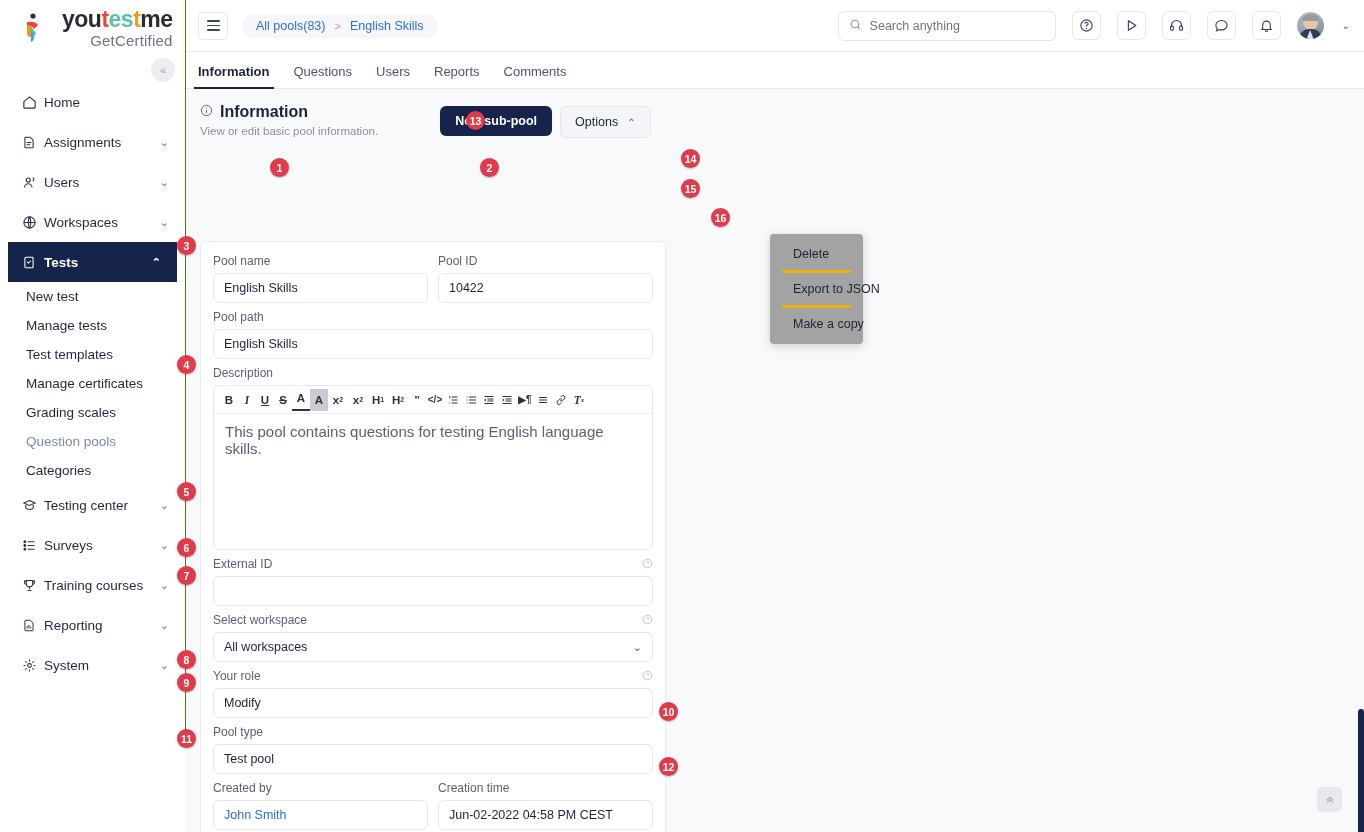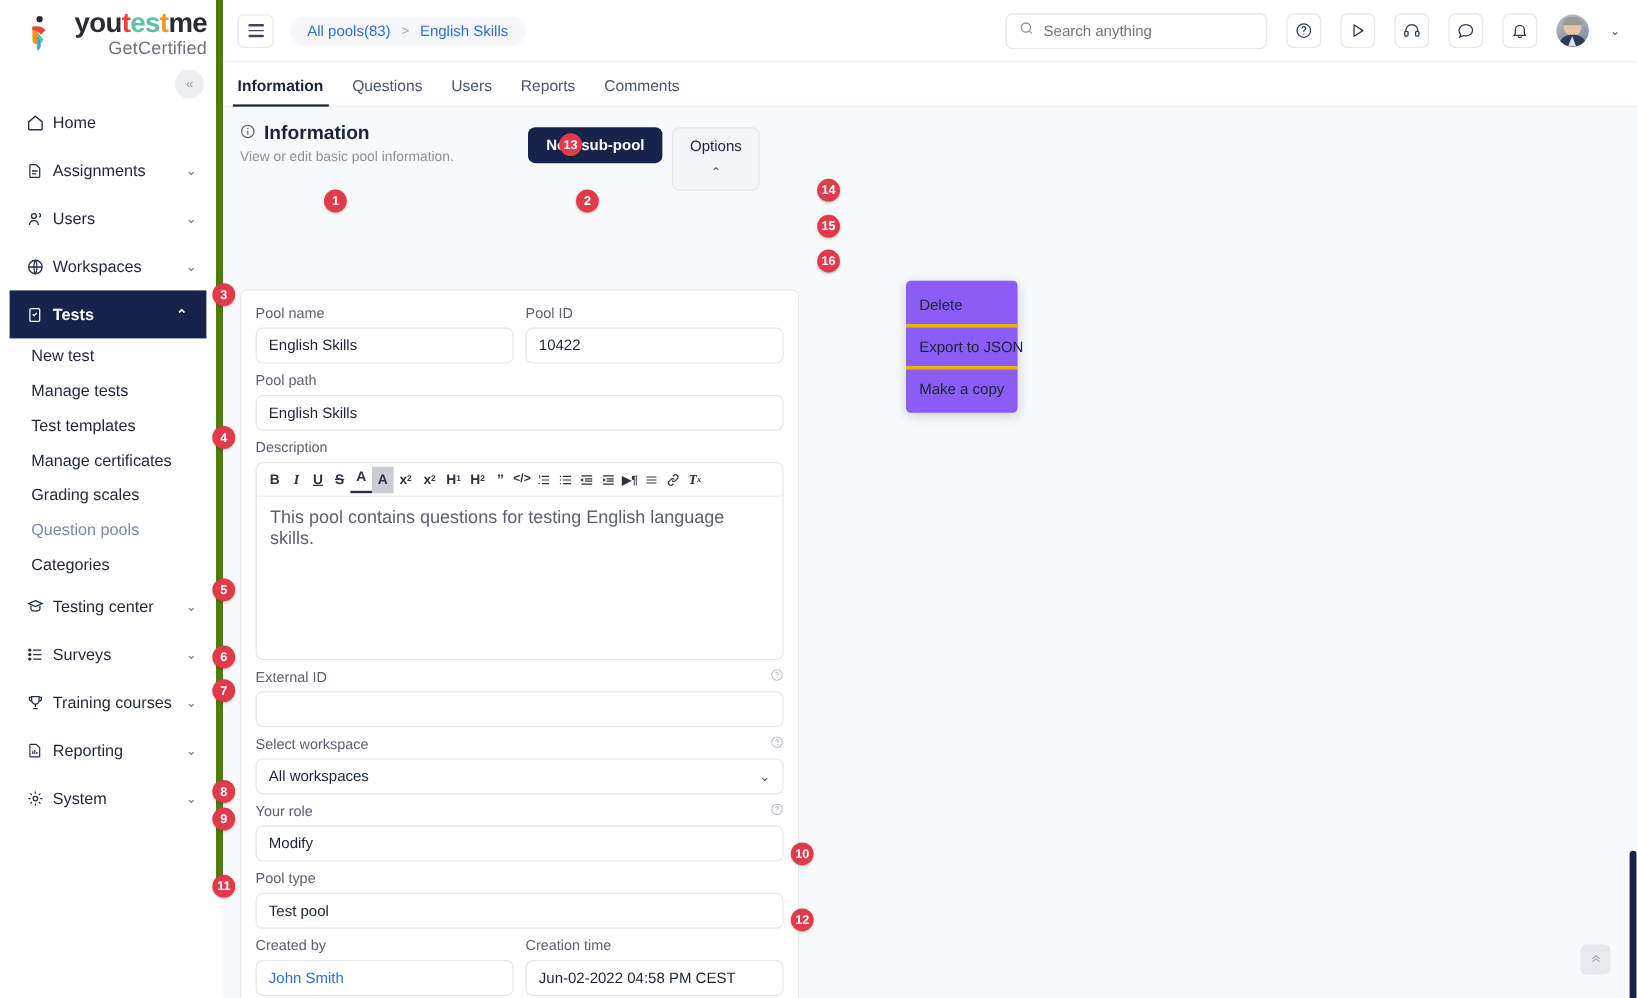--- a/index.html
+++ b/index.html
@@ -7,21 +7,21 @@
     width: 1364px; height: 832px;
     font-family: "Liberation Sans", sans-serif;
     background: #ffffff;
     overflow: hidden;
   }
   #app { position: relative; width: 1364px; height: 832px; display: flex; }
 
   
   .sidebar {
     width: 186px; height: 732px; background: #ffffff;
-    border-right: 6px solid #4d7c0f;
+    border-right: 1px solid #4d7c0f;
     position: relative; flex: 0 0 186px;
   }
   .logo-wrap { height: 56px; display: flex; align-items: center; padding-left: 22px; }
   .logo-mark { width: 34px; height: 34px; position: relative; margin-right: 6px; }
   .logo-text { font-size: 23px; font-weight: 700; letter-spacing: -0.5px; line-height: 1; }
   .logo-text .c1 { color: #2b2b33; }
   .logo-text .c2 { color: #ef4136; }
   .logo-text .c3 { color: #5bc2a8; }
   .logo-text .c4 { color: #f7941e; }
   .logo-text .c5 { color: #2b2b33; }
@@ -117,26 +117,26 @@
   .page-title { font-size: 16px; font-weight: 700; color:#1b2437; display:flex; align-items:center; gap:7px;}
   .page-sub { font-size: 11.5px; color:#8a909d; margin-top: 4px; }
   .head-actions { margin-left: 62px; display:flex; align-items:flex-start; gap: 8px; margin-top: 3px;}
   .btn-primary {
     background: #16244b; color:#fff; border:none; border-radius:6px;
     font-size: 12.5px; font-weight:700; padding: 8px 15px; cursor:pointer; font-family:inherit;
   }
   .btn-outline {
     background:#f3f5f8; color:#1b2437; border:1px solid #e4e7ec; border-radius:6px;
     font-size:12.5px; padding:8px 14px; cursor:pointer; font-family:inherit;
-    display:flex; align-items:center; gap:9px;flex-direction:column;
+    display:flex; align-items:center; gap:9px;
   }
   .dropdown-menu {
-    position:absolute; left: 569px; top: 145px; width: 92px;
-    background:#8b5cf6; border-radius:4px; box-shadow: 0 2px 10px rgba(16,24,40,.18);
-    padding: 4px 0; z-index: 40; width: 93px;
+    position:absolute; left: 584px; top: 145px; width: 92px;
+    background:#a3a3a3; border-radius:4px; box-shadow: 0 2px 10px rgba(16,24,40,.18);
+    padding: 4px 12px; z-index: 40; width: 93px;
   }
   .dropdown-menu .mi {
     font-size: 12.5px; color:#1b2437; padding: 9px 11px; cursor: pointer; white-space:nowrap;
   }
   .dropdown-menu .mi + .mi { border-top: 3px solid #eab308; }
 
   
   .card {
     position:absolute; left: 14px; top: 152px; width: 466px;
     background:#fff; border:1px solid #e9ebf0; border-radius: 6px;
@@ -616,16 +616,16 @@
       <div class="marker" style="left: 177px; top: 538px;">6</div>
       <div class="marker" style="left: 177px; top: 566px;">7</div>
       <div class="marker" style="left: 177px; top: 650px;">8</div>
       <div class="marker" style="left: 177px; top: 673px;">9</div>
       <div class="marker" style="left: 659px; top: 702px;">10</div>
       <div class="marker" style="left: 177px; top: 729px;">11</div>
       <div class="marker" style="left: 659px; top: 757px;">12</div>
       <div class="marker" style="left: 466px; top: 111px;">13</div>
       <div class="marker" style="left: 681px; top: 149px;">14</div>
       <div class="marker" style="left: 681px; top: 179px;">15</div>
-      <div class="marker" style="left: 681px; top: 208px;">16</div>
+      <div class="marker" style="left: 711px; top: 208px;">16</div>
     </div>
 
 </div>
 
 </body></html>

